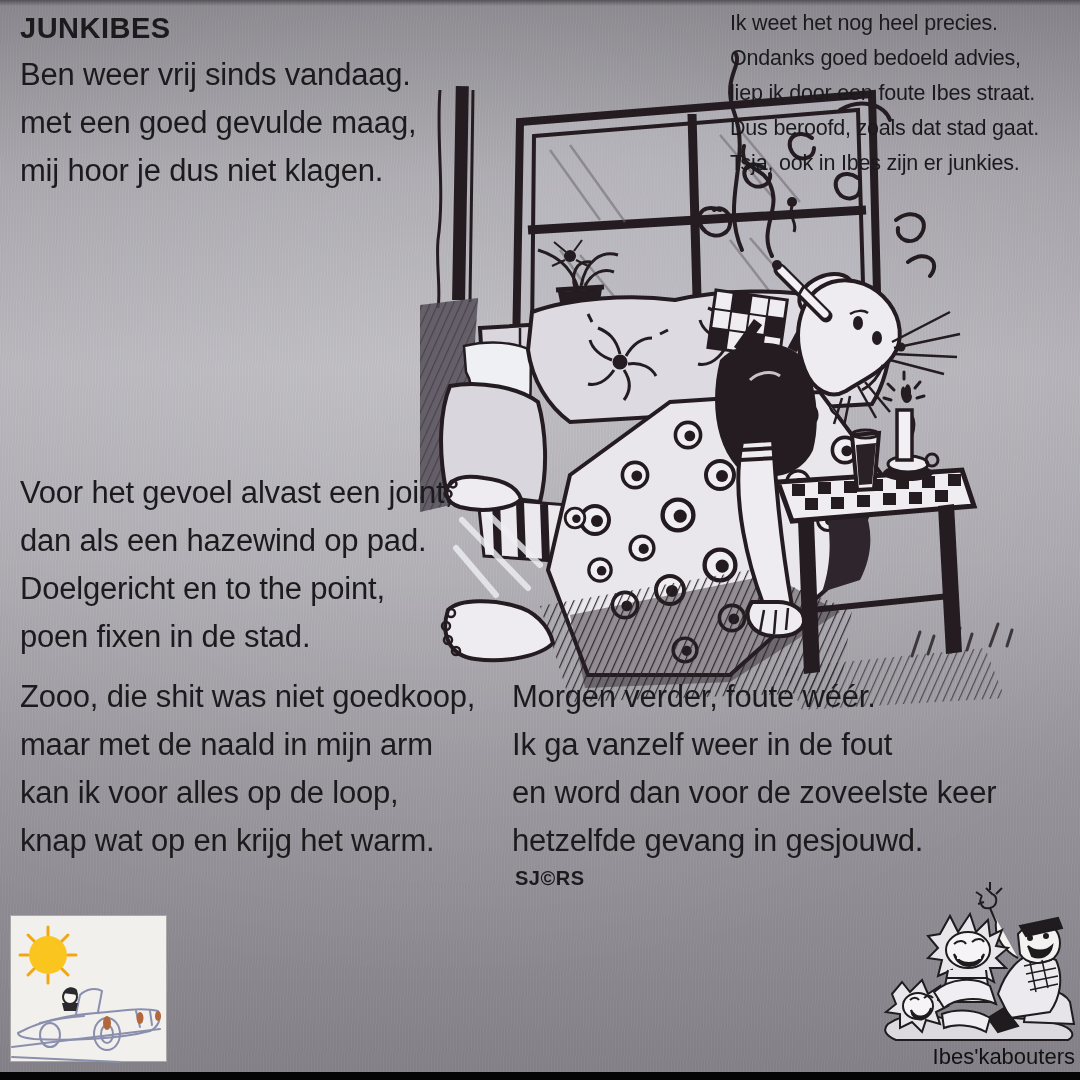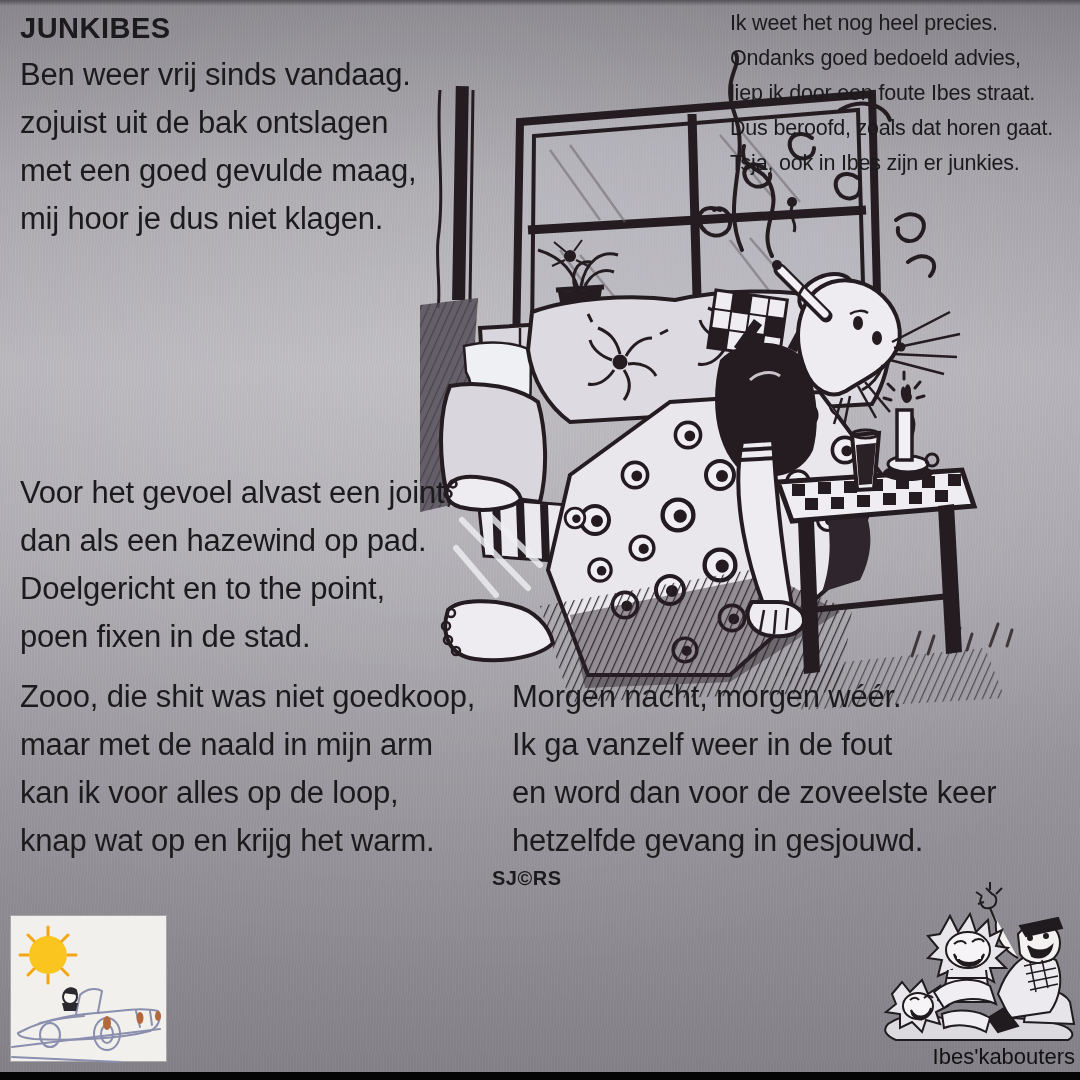--- a/index.html
+++ b/index.html
@@ -20,21 +20,21 @@
     background:linear-gradient(180deg,rgba(20,18,22,.45),rgba(20,18,22,0));pointer-events:none;}
   .title{position:absolute;left:20px;top:12px;margin:0;font-size:29px;font-weight:bold;
     letter-spacing:.5px;white-space:nowrap;z-index:5;}
   .stanza{position:absolute;left:20px;font-size:31px;line-height:48px;letter-spacing:-.2px;
     white-space:nowrap;z-index:5;}
   .s1{top:51px}.s2{top:264px}.s3{top:469px}.s4{top:673px}
   .closing{position:absolute;left:512px;top:673px;font-size:31px;line-height:48px;
     letter-spacing:-.2px;white-space:nowrap;z-index:5;}
   .side-note{position:absolute;left:730px;top:6px;font-size:21.5px;line-height:35px;
     letter-spacing:-.2px;white-space:nowrap;z-index:5;}
-  .signature{position:absolute;left:492px;top:867px;font-size:20px;font-weight:bold;
+  .signature{position:absolute;left:515px;top:867px;font-size:20px;font-weight:bold;
     letter-spacing:.5px;z-index:5;}
   .caption{position:absolute;right:5px;bottom:10px;font-size:22px;letter-spacing:0;
     color:#121214;z-index:6;white-space:nowrap;}
   .bottom-bar{position:absolute;left:0;bottom:0;width:100%;height:8px;background:#050505;z-index:7;}
   .main-art{position:absolute;left:420px;top:50px;width:610px;height:660px;z-index:1;}
   .gnome-art{position:absolute;left:878px;top:874px;width:202px;height:174px;z-index:4;}
   .car-panel{position:absolute;left:10px;top:915px;width:157px;height:147px;
     background:#f2f0ec;box-shadow:0 0 0 1px rgba(120,118,124,.6) inset;z-index:4;}
   .car-panel svg{display:block;width:100%;height:100%;}
   svg{overflow:visible;}
@@ -43,21 +43,20 @@
 <body>
 
 <div class="canvas">
   <div class="texture"></div>
   <div class="topshade"></div>
 
   <h1 class="title">JUNKIBES</h1>
 
   <div class="stanza s1">
     <div>Ben weer vrij sinds vandaag.</div>
-    <div>zojuist uit de bak ontslagen</div>
     <div>met een goed gevulde maag,</div>
     <div>mij hoor je dus niet klagen.</div>
   </div>
 
 
   <div class="stanza s3">
     <div>Voor het gevoel alvast een joint,</div>
     <div>dan als een hazewind op pad.</div>
     <div>Doelgericht en to the point,</div>
     <div>poen fixen in de stad.</div>
@@ -67,26 +66,26 @@
     <div>Zooo, die shit was niet goedkoop,</div>
     <div>maar met de naald in mijn arm</div>
     <div>kan ik voor alles op de loop,</div>
     <div>knap wat op en krijg het warm.</div>
   </div>
 
   <div class="side-note">
     <div>Ik weet het nog heel precies.</div>
     <div>Ondanks goed bedoeld advies,</div>
     <div>liep ik door een foute Ibes straat.</div>
-    <div>Dus beroofd, zoals dat horen gaat.</div>
+    <div>Dus beroofd, zoals dat stad gaat.</div>
     <div>Tsja, ook in Ibes zijn er junkies.</div>
   </div>
 
   <div class="closing">
-    <div>Morgen nacht, morgen wéér.</div>
+    <div>Morgen verder, foute wéér.</div>
     <div>Ik ga vanzelf weer in de fout</div>
     <div>en word dan voor de zoveelste keer</div>
     <div>hetzelfde gevang in gesjouwd.</div>
   </div>
 
   <div class="signature">SJ©RS</div>
 
   <svg class="main-art" viewBox="0 0 610 660" aria-hidden="true">
     <defs>
       <pattern id="hatch" width="7" height="7" patternUnits="userSpaceOnUse" patternTransform="rotate(24)">

